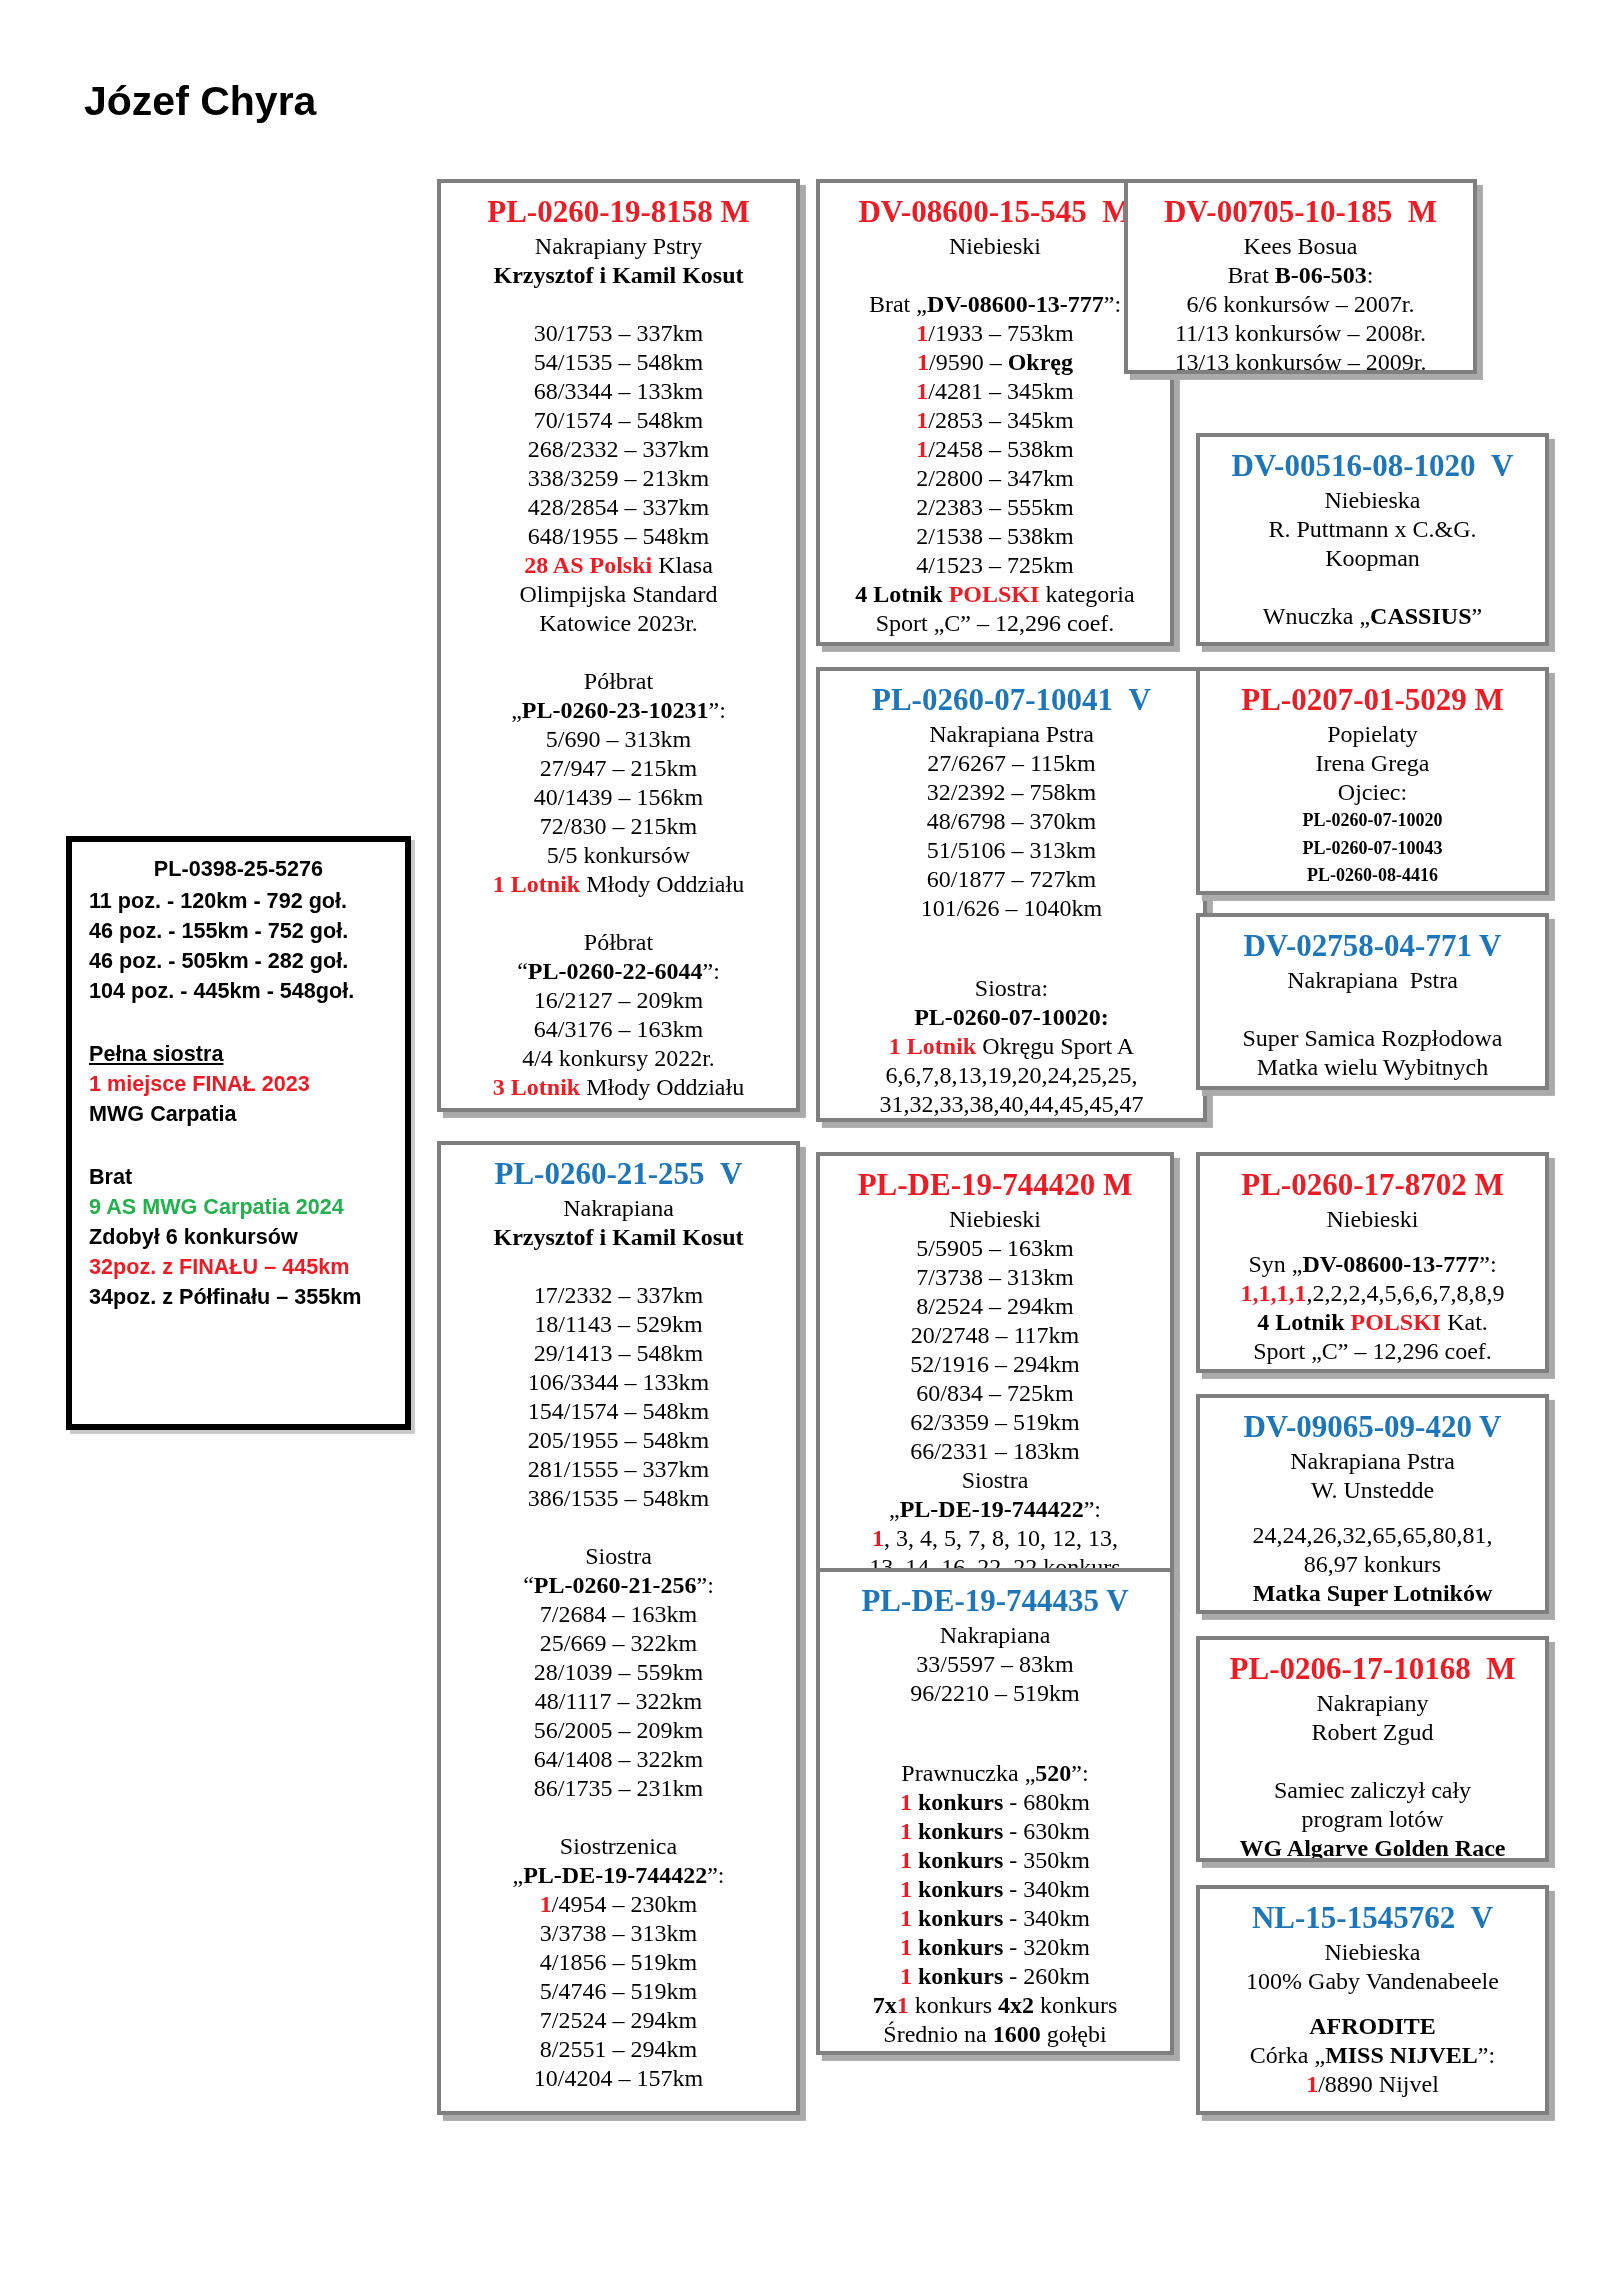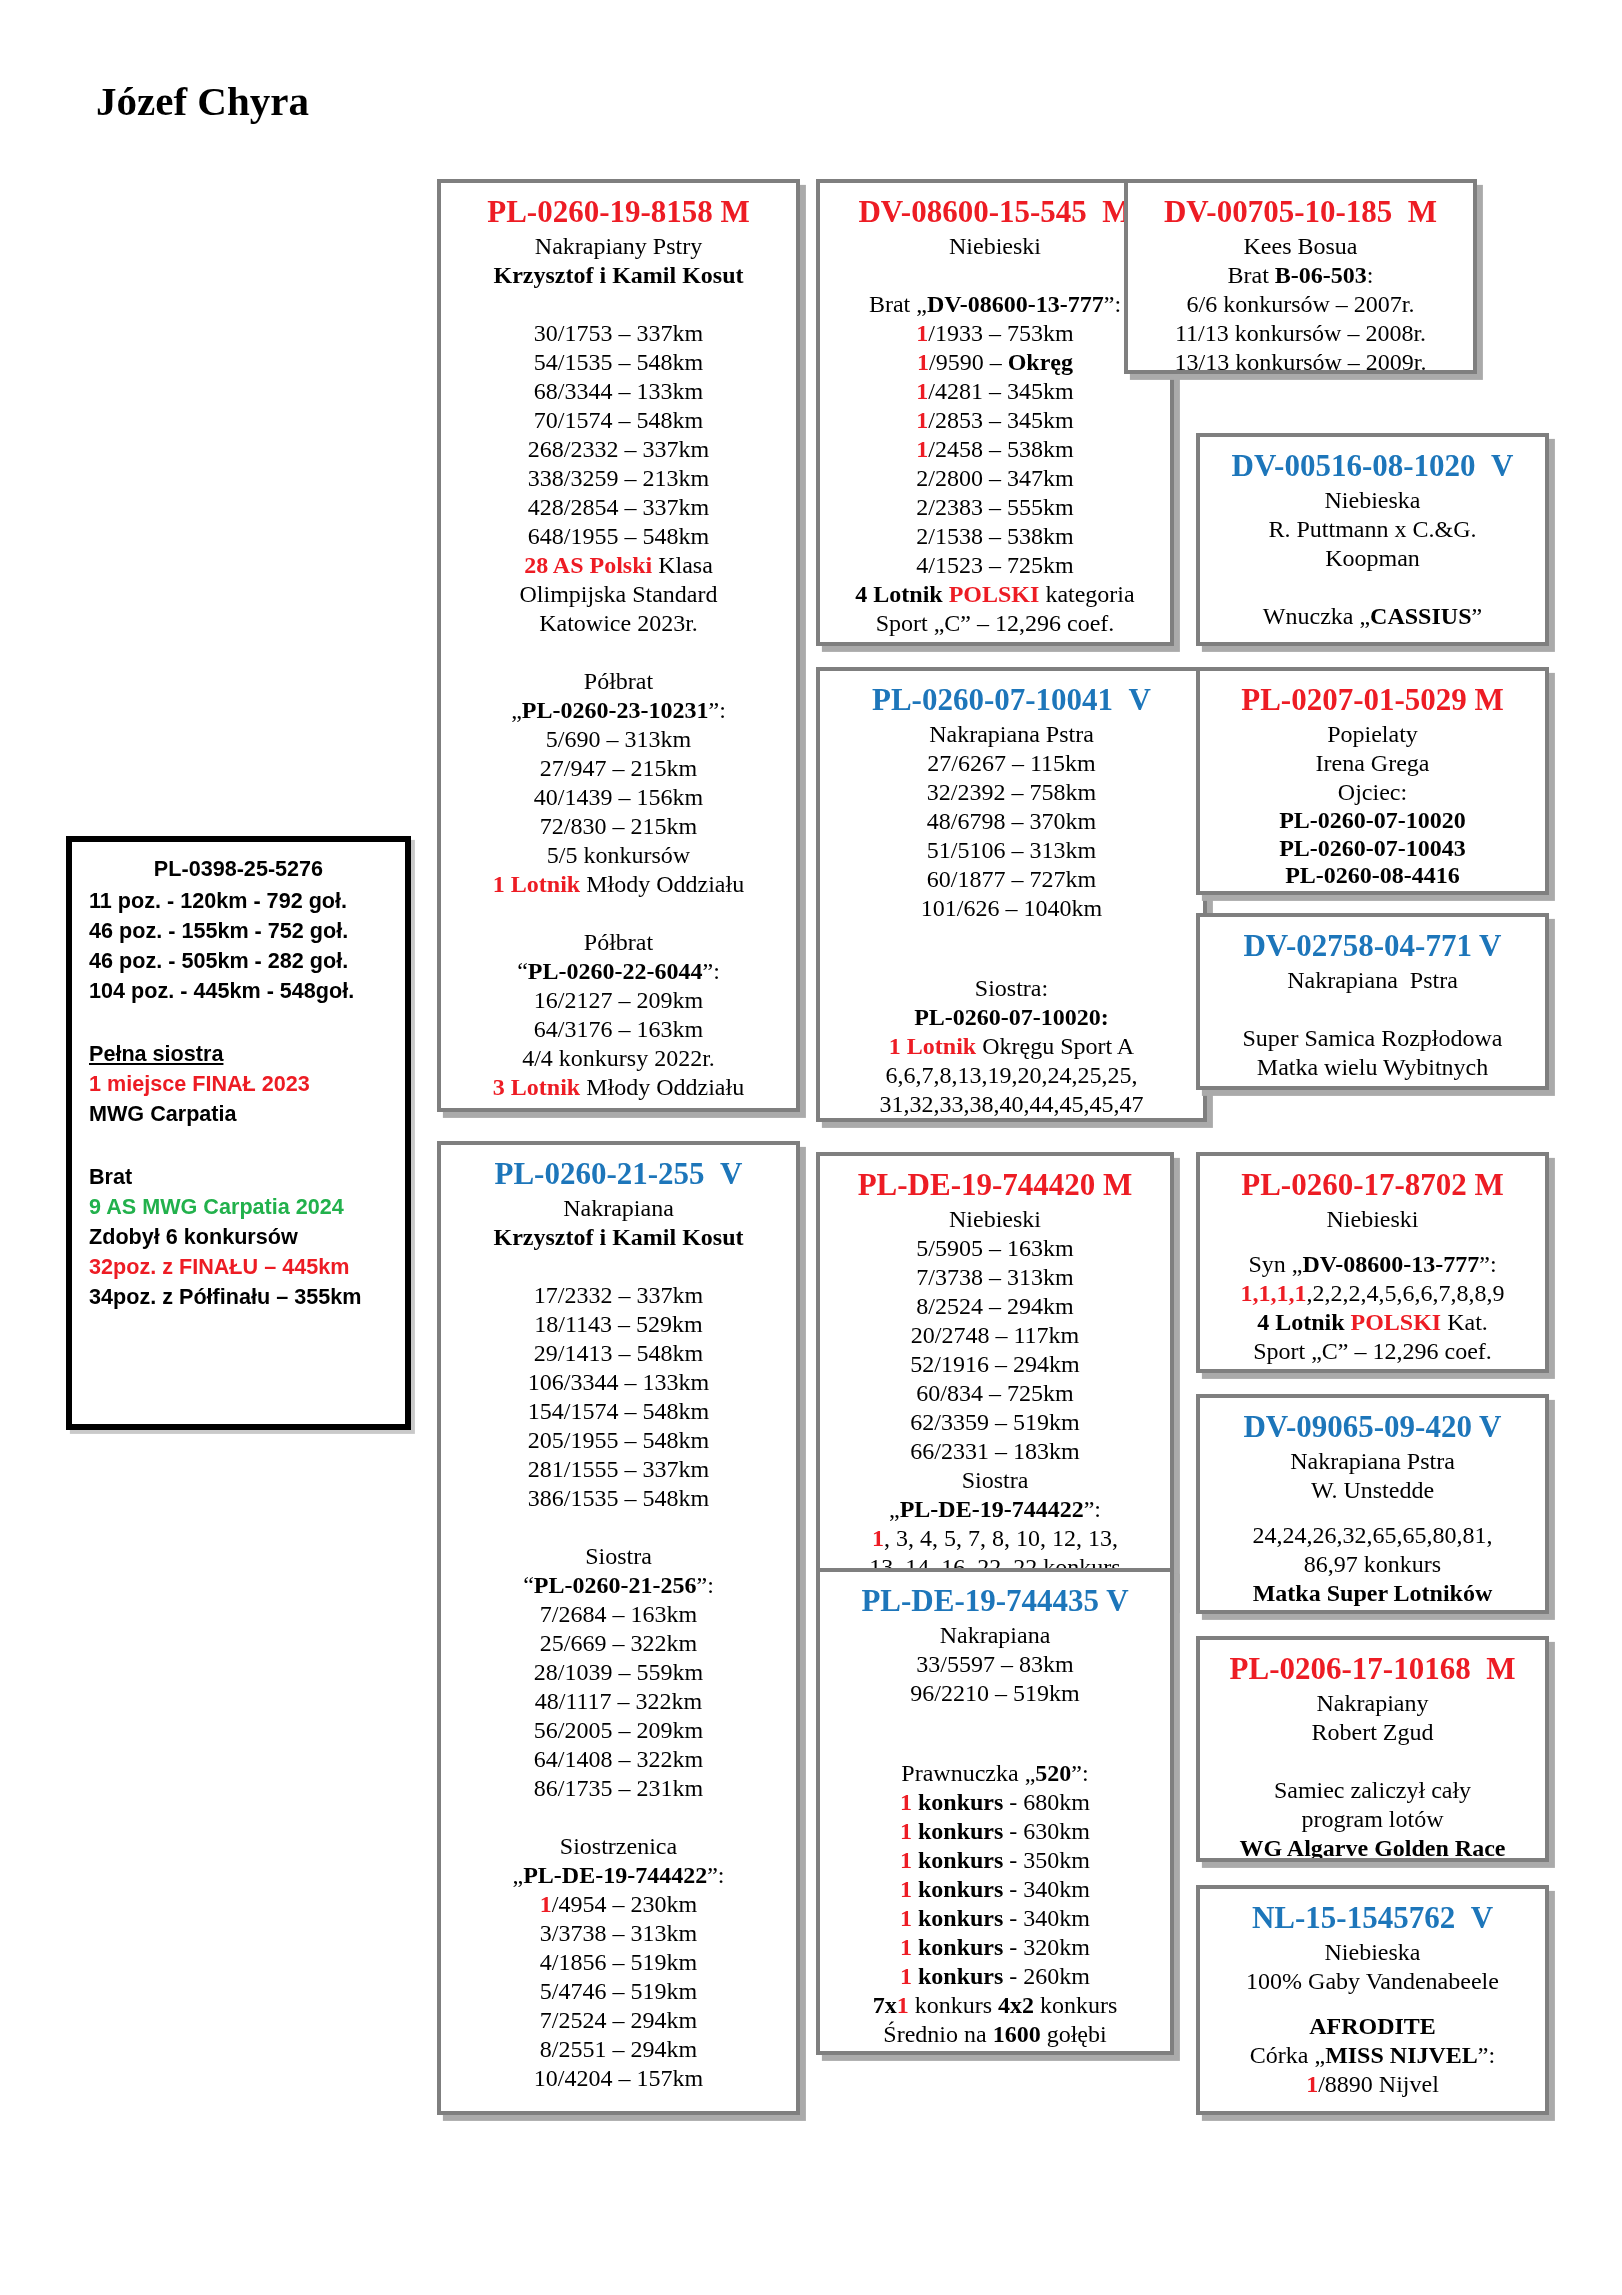--- a/index.html
+++ b/index.html
@@ -1,31 +1,31 @@
 <!DOCTYPE html>
 <html style="font-size:10.5px"><head>
 <meta charset="utf-8">
 <style>
   html,body{margin:0;padding:0;background:#ffffff;}
   #page{position:relative;width:1623px;height:2295px;background:#ffffff;overflow:hidden;
         font-family:"Liberation Serif","DejaVu Serif",serif;color:#000;}
-  #page-title{position:absolute;left:96px;top:72px;font-size:41px;line-height:59px;
-        font-weight:bold;font-family:Liberation Serif, serif;color:#000;}
+  #page-title{position:absolute;left:84px;top:72px;font-size:41px;line-height:59px;
+        font-weight:bold;font-family:Liberation Sans, sans-serif;color:#000;}
   .box{position:absolute;background:#fff;border:4.6px solid #7f7f7f;box-sizing:border-box;
        box-shadow:5.9px 5.9px 0 #aaaaaa;text-align:center;padding:9.2px 5.2px 5.2px;overflow:hidden;}
   .box.black{border:6.5px solid #000;box-shadow:3.9px 3.9px 0 #c9c9c9;
        font-family:"Liberation Sans","DejaVu Sans",sans-serif;font-weight:bold;
        text-align:left;padding:11.8px 17px;}
   .line{font-size:24px;line-height:29px;min-height:29px;}
   .black .line{font-size:21.6px;line-height:30px;min-height:30px;}
   .bt{font-size:33px;line-height:48px;min-height:48px;text-align:center;margin-bottom:2.6px;}
   .hr,.hb{font-weight:bold;font-size:31px;line-height:39px;min-height:39px;margin-bottom:1.3px;}
   .hr{color:#ed1c24;}
   .hb{color:#1d76ba;}
-  .sm{font-size:24px;line-height:27.5px;min-height:27.5px;font-weight:bold;}
+  .sm{font-size:18px;line-height:27.5px;min-height:27.5px;font-weight:bold;}
   .gap{height:29px;min-height:29px;}
   .gap2{height:51px;min-height:51px;}
   .gsm{height:15.7px;min-height:15.7px;}
   .gapL{height:33px;min-height:33px;}
   span.b{font-weight:bold;}
   span.r{color:#ed1c24;font-weight:bold;}
   span.g{color:#22b14c;}
   span.u{text-decoration:underline;}
   
   #box-left{left:66px;top:836px;width:345px;height:594px;}

